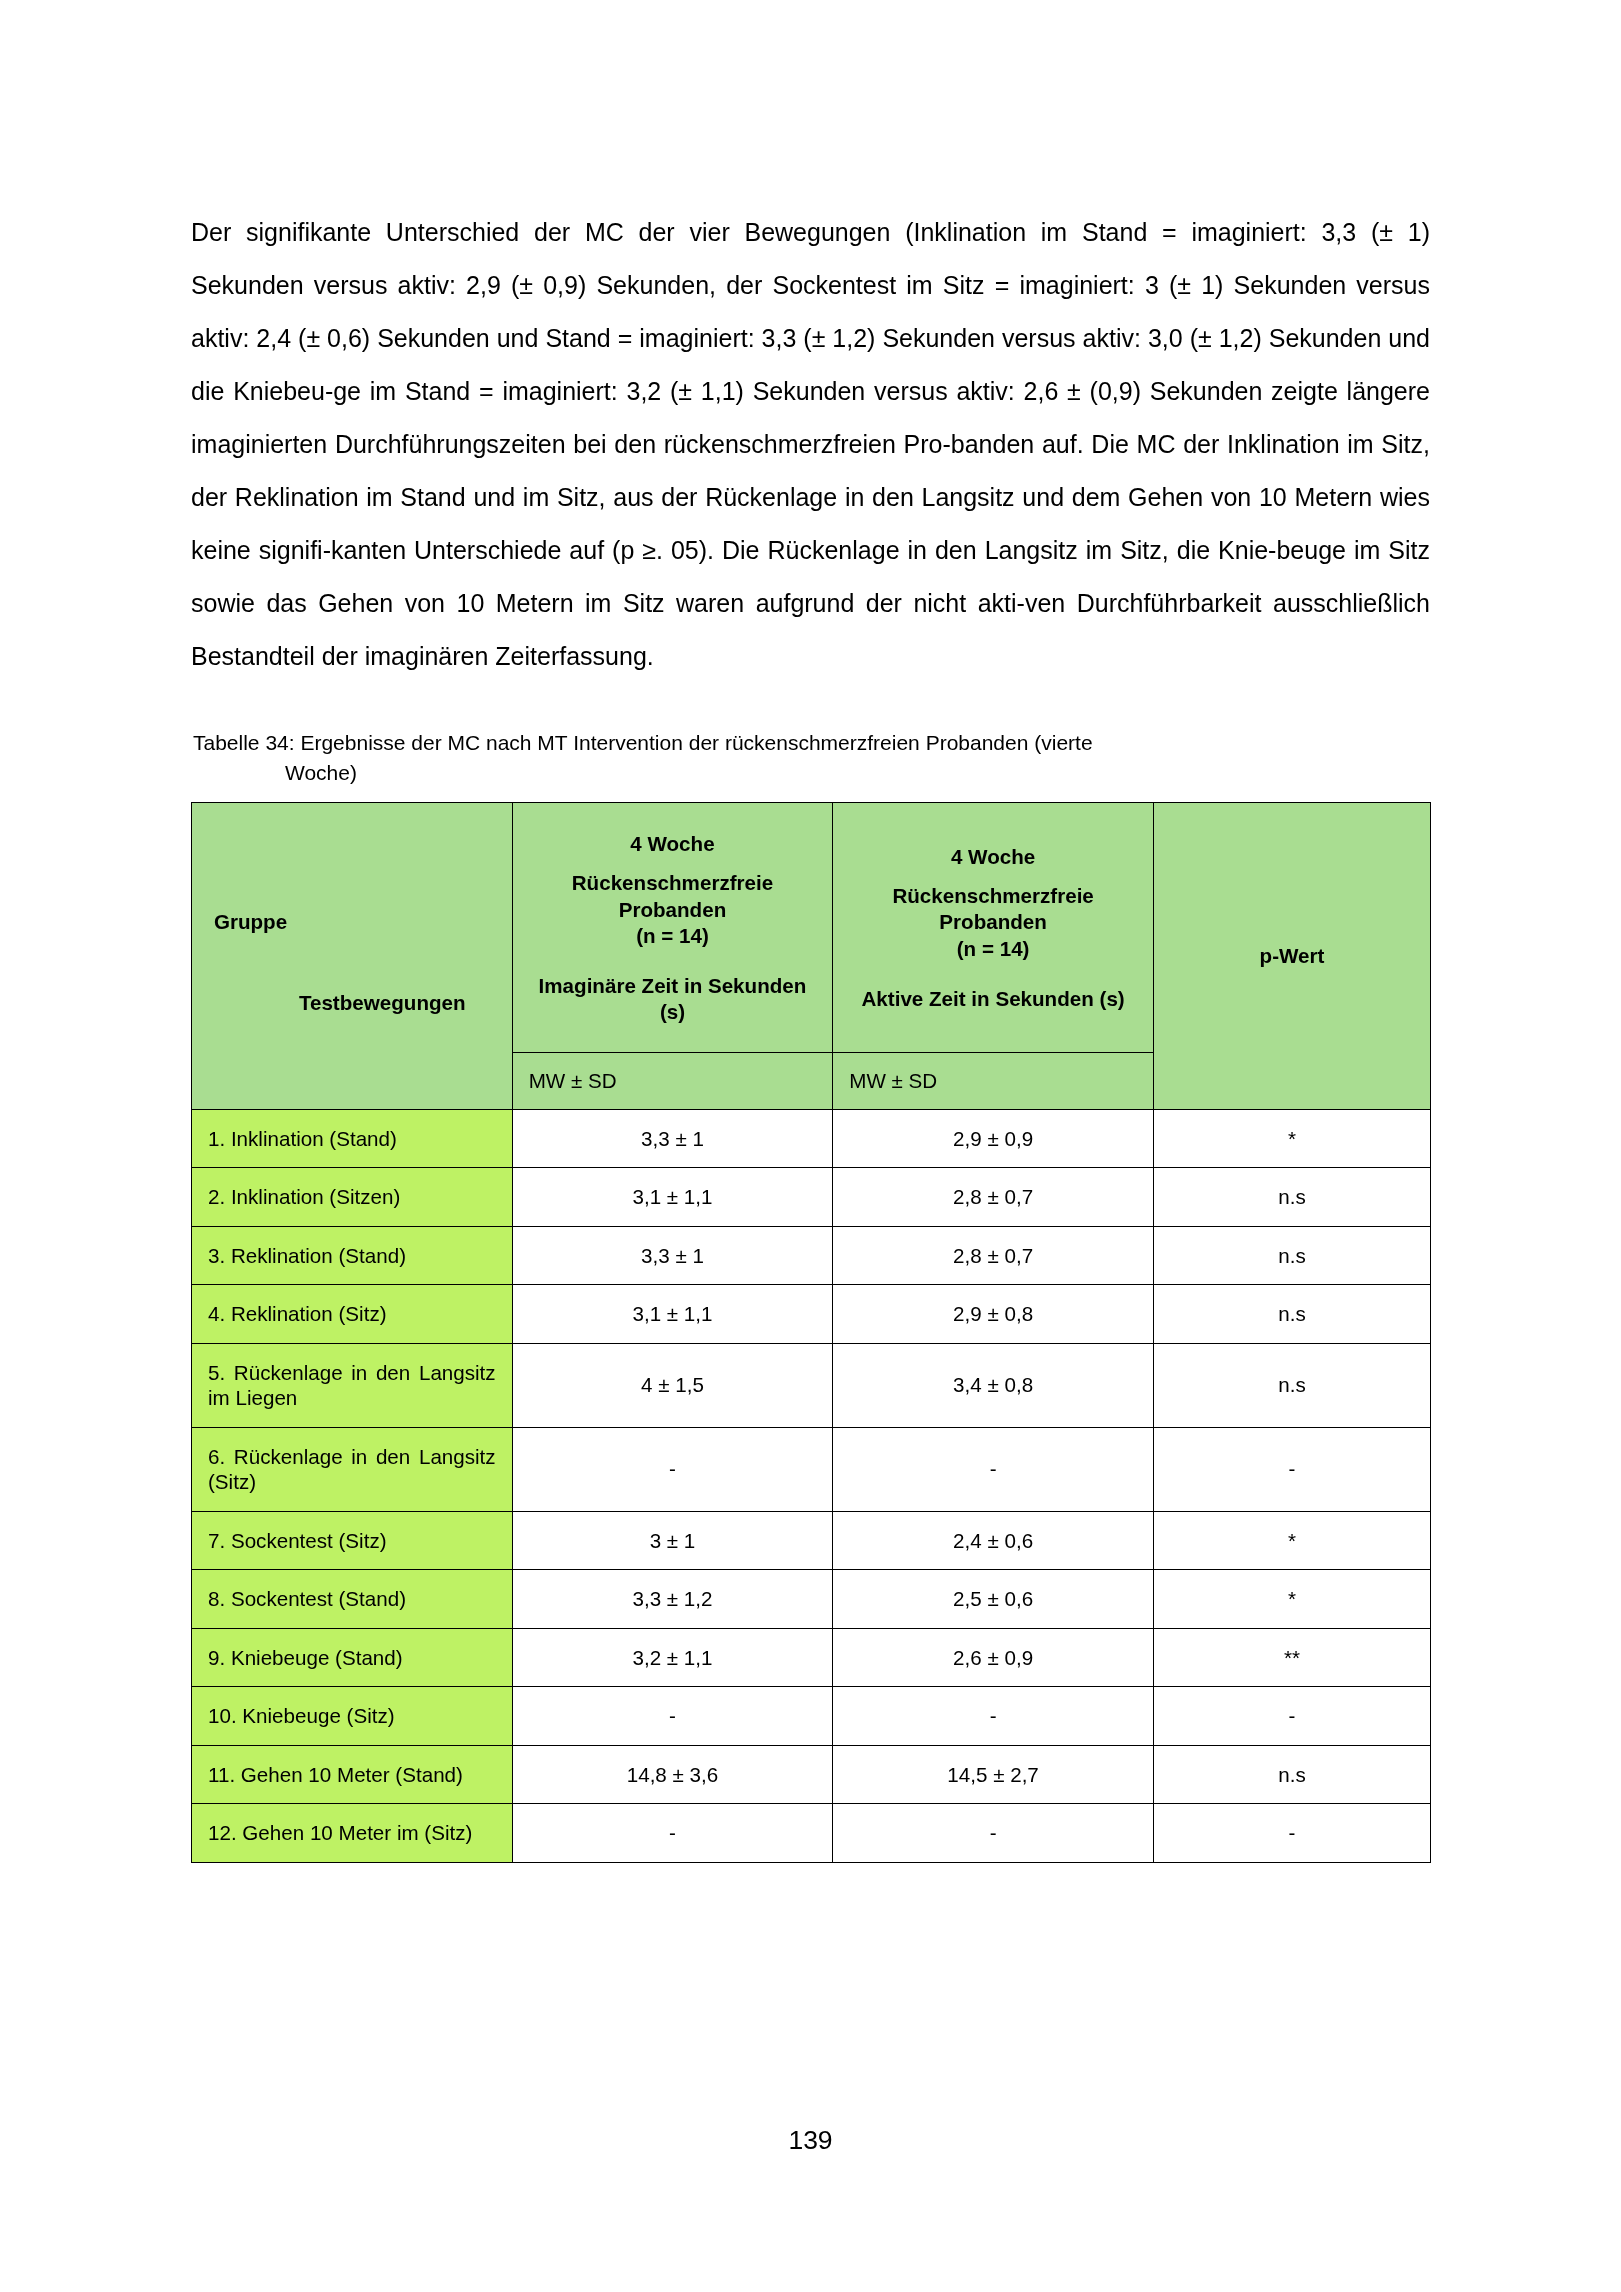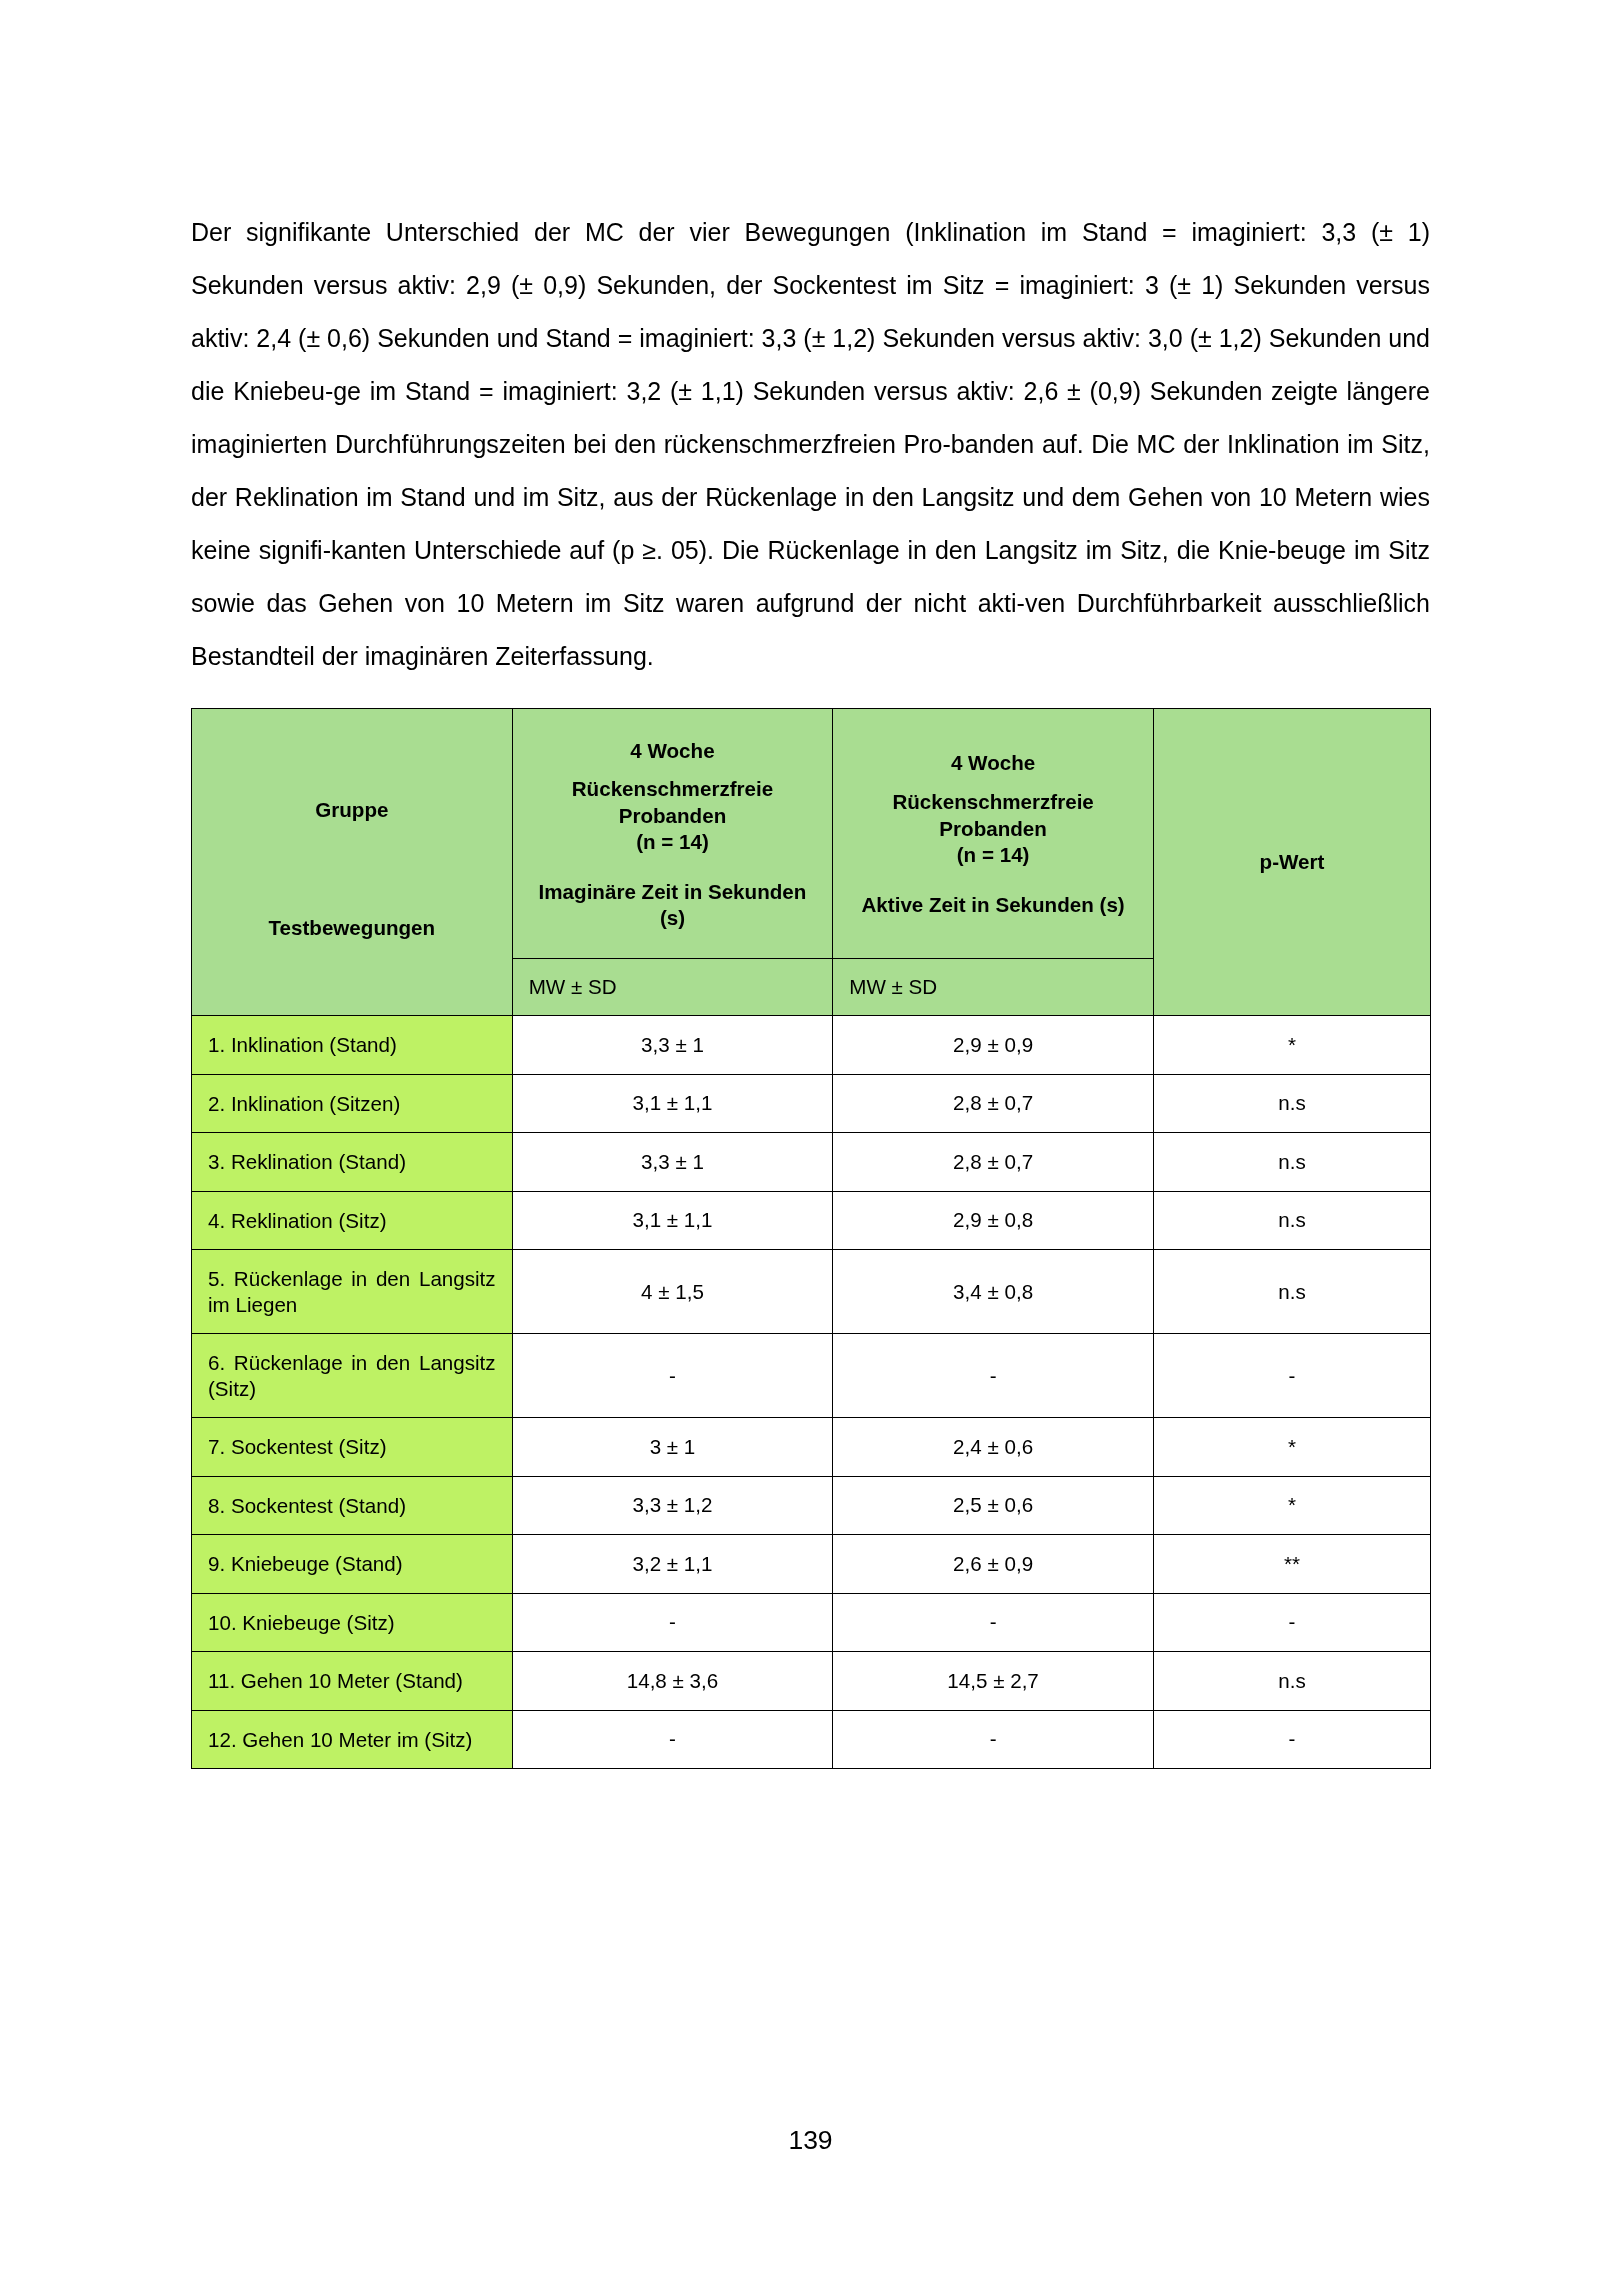--- a/index.html
+++ b/index.html
@@ -101,21 +101,20 @@
   .gruppe-cell {
     background: #a9dd91;
     text-align: center;
     font-weight: bold;
     vertical-align: top;
     padding: 0;
   }
   .gruppe-inner {
     height: 100%;
     display: flex;
-    flex-direction: column;
     justify-content: flex-start;
   }
   .gruppe-title { padding: 13.7px 5.9px 0 5.9px; }
   .gruppe-test { padding: 94px 5.9px 0 5.9px; }
   .pwert-cell {
     background: #a9dd91;
     text-align: center;
     font-weight: bold;
     vertical-align: middle;
     padding-top: 113px;
@@ -137,20 +136,24 @@
     font-size: 26.5px;
   }
 </style>
 </head>
 <body>
 
 <div class="page">
 
   <p class="body-text">Der signifikante Unterschied der MC der vier Bewegungen (Inklination im Stand = imaginiert: 3,3 (± 1) Sekunden versus aktiv: 2,9 (± 0,9) Sekunden, der Sockentest im Sitz = imaginiert: 3 (± 1) Sekunden versus aktiv: 2,4 (± 0,6) Sekunden und Stand = imaginiert: 3,3 (± 1,2) Sekunden versus aktiv: 3,0 (± 1,2) Sekunden und die Kniebeu-ge im Stand = imaginiert: 3,2 (± 1,1) Sekunden versus aktiv: 2,6 ± (0,9) Sekunden zeigte längere imaginierten Durchführungszeiten bei den rückenschmerzfreien Pro-banden auf. Die MC der Inklination im Sitz, der Reklination im Stand und im Sitz, aus der Rückenlage in den Langsitz und dem Gehen von 10 Metern wies keine signifi-kanten Unterschiede auf (p ≥. 05). Die Rückenlage in den Langsitz im Sitz, die Knie-beuge im Sitz sowie das Gehen von 10 Metern im Sitz waren aufgrund der nicht akti-ven Durchführbarkeit ausschließlich Bestandteil der imaginären Zeiterfassung.</p>
 
+  <div class="caption">
+    <span>Tabelle 34: Ergebnisse der MC nach MT Intervention der rückenschmerzfreien Probanden (vierte</span>
+    <span class="cap-indent">Woche)</span>
+  </div>
 
   <table class="data">
     <colgroup>
       <col style="width:272px">
       <col style="width:272px">
       <col style="width:272px">
       <col style="width:235px">
     </colgroup>
     <tbody>
       <tr>

